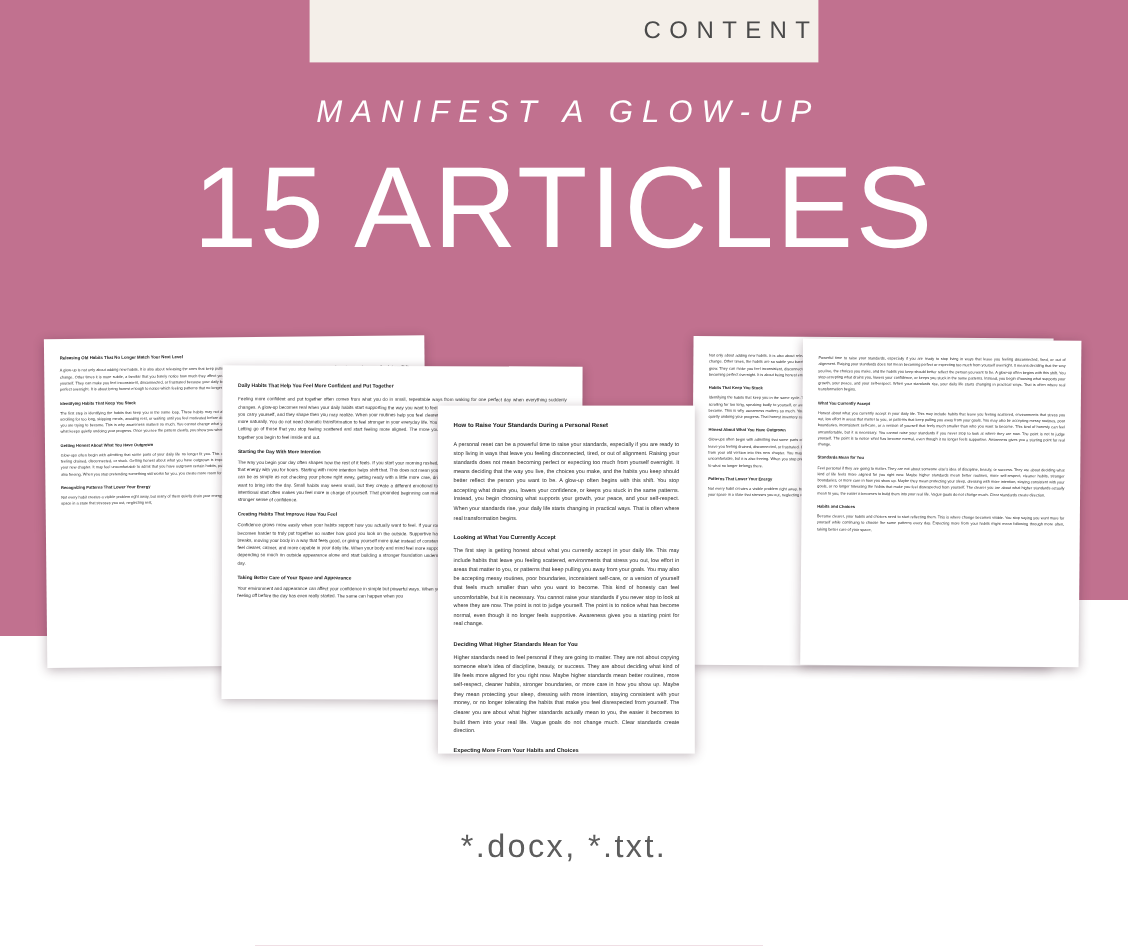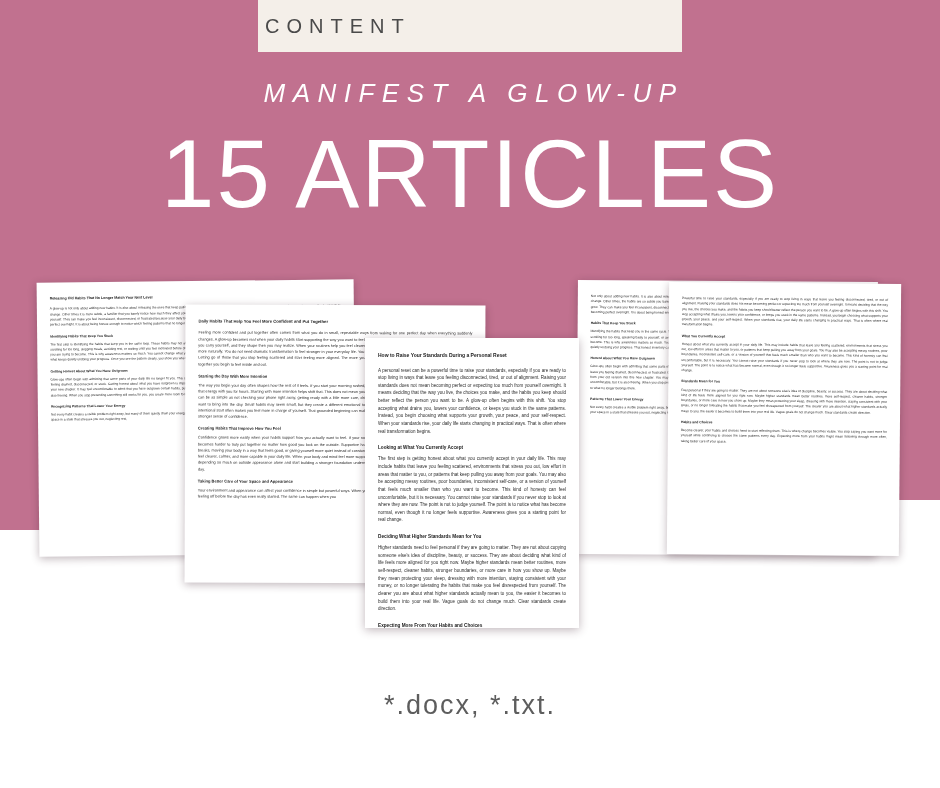--- a/index.html
+++ b/index.html
@@ -49,21 +49,21 @@
   
   .content-box {
     position: absolute;
     left: 258px;
     top: 0;
     width: 424px;
     height: 52px;
     background: #f4efe9;
     display: flex;
     align-items: center;
-    justify-content: flex-start;
+    justify-content: flex-end;
   }
   .content-box .label {
     font-size: 20px;
     letter-spacing: 7px;
     color: #4a4a4a;
     font-family: "Liberation Sans", sans-serif;
     font-weight: 400;
     text-indent: 7px;
   }
   

